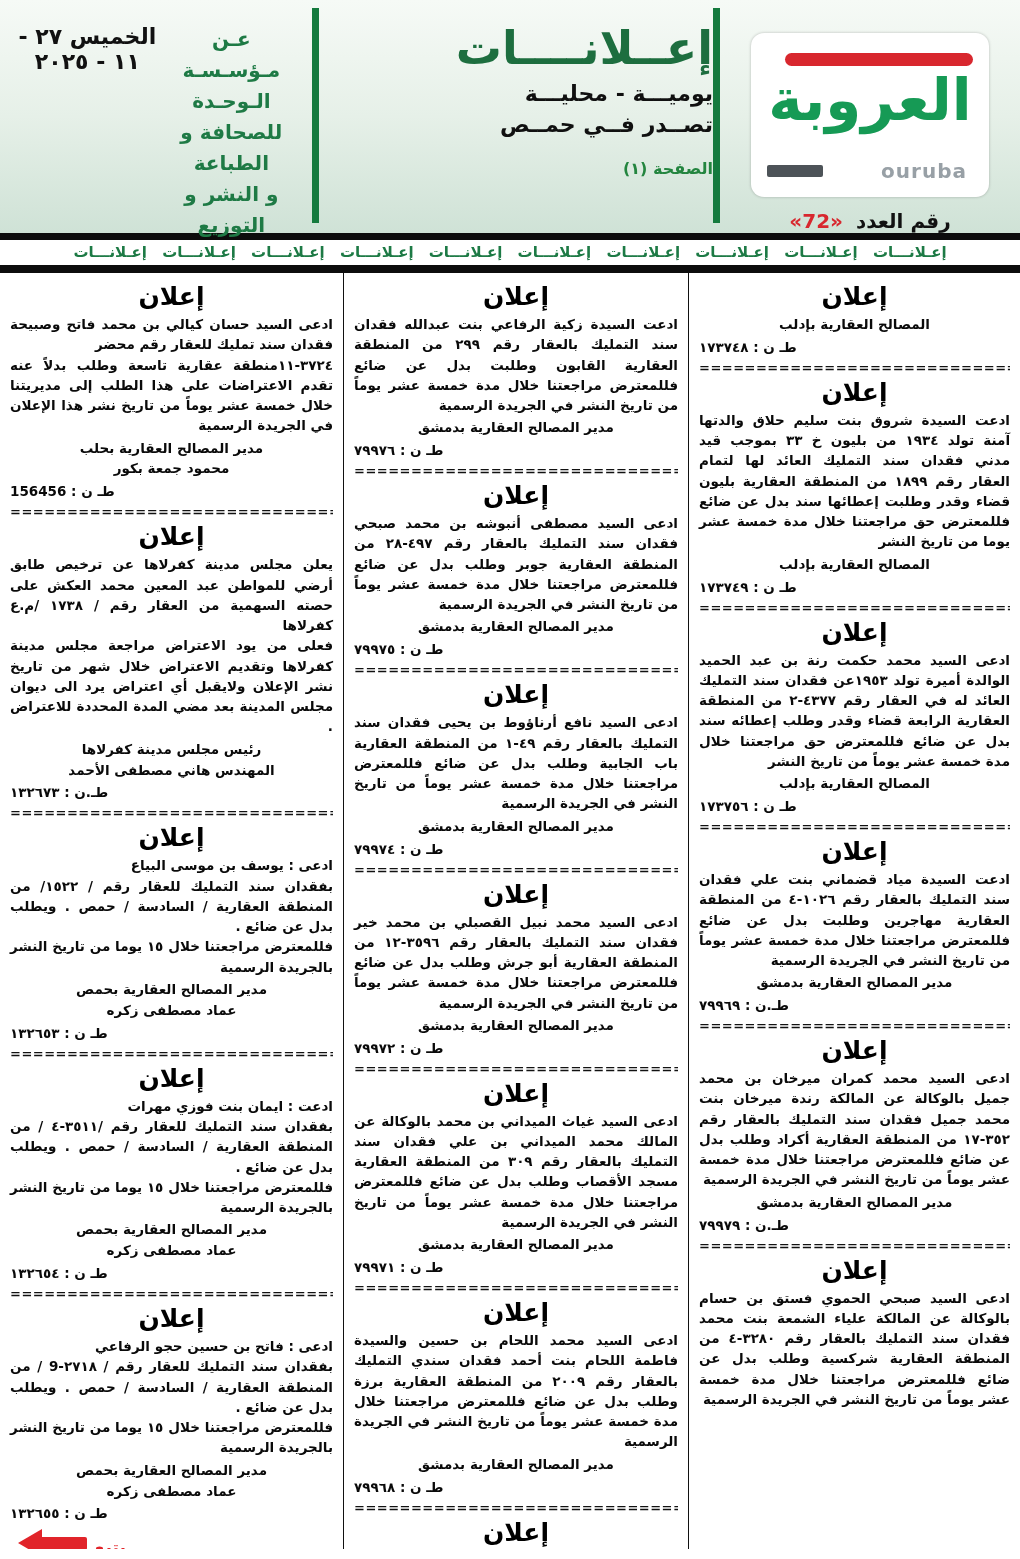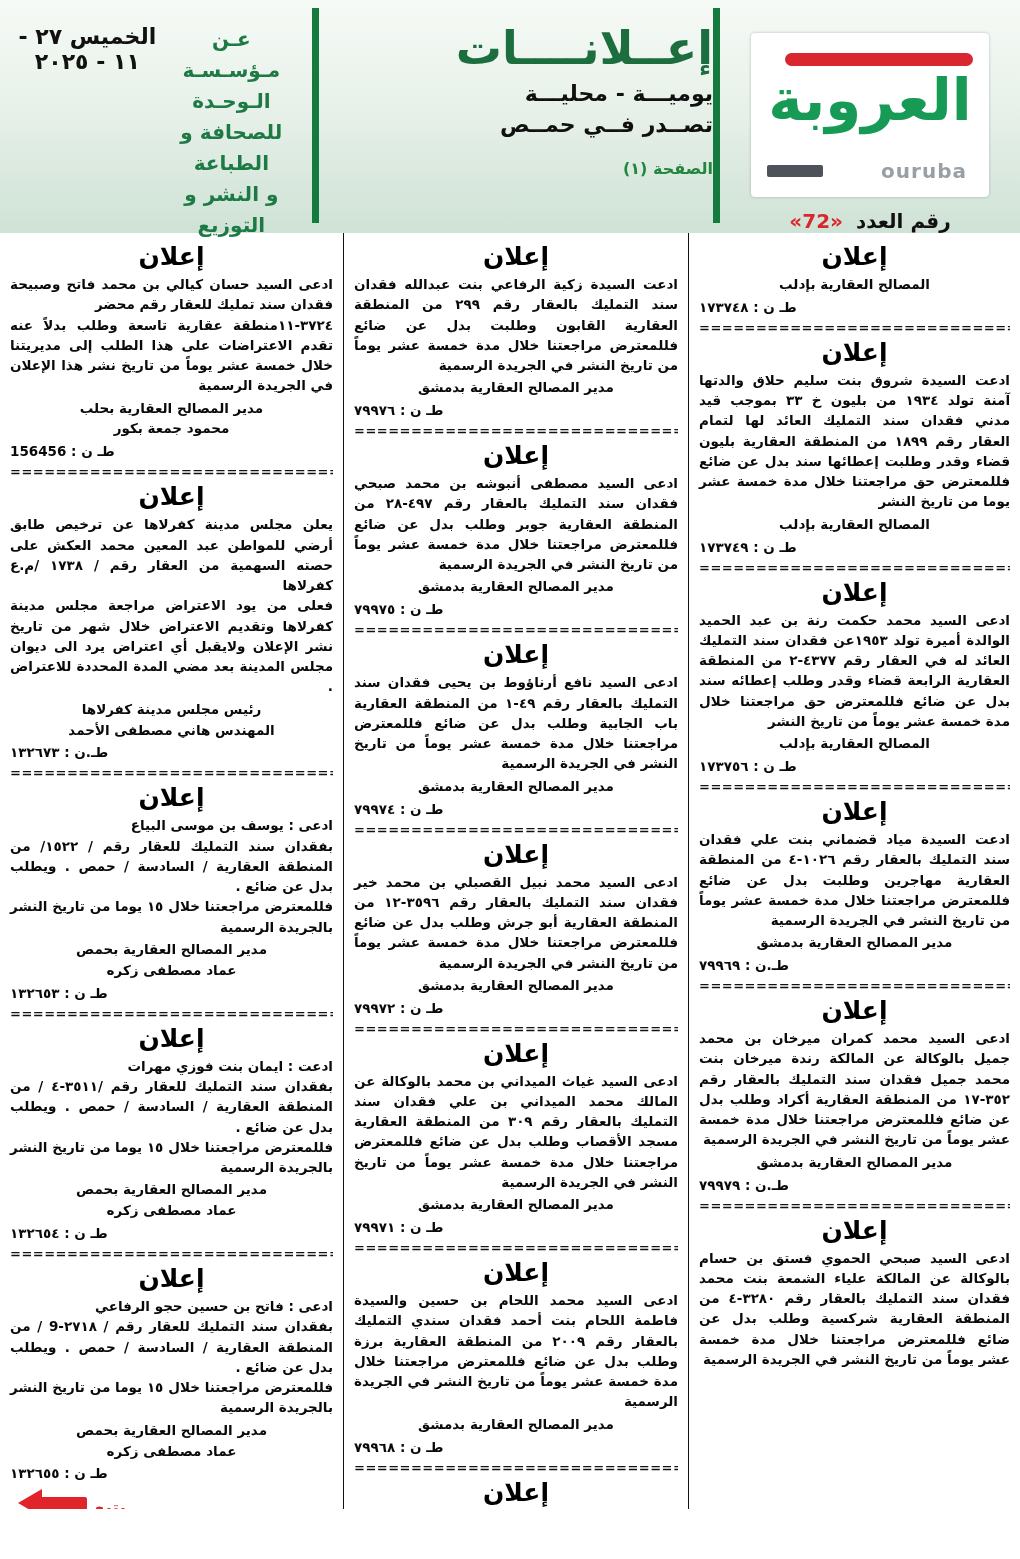--- a/index.html
+++ b/index.html
@@ -7,21 +7,21 @@
     width:1020px;height:1559px;margin:0 auto;position:relative;
     direction:rtl;font-family:"DejaVu Sans",sans-serif;color:#0a0a0a;
     background:#fff;overflow:hidden;
   }
   
   .masthead{
     height:233px;display:flex;
     background:linear-gradient(180deg,#f6faf6 0%,#e6f0e8 50%,#cfe2d6 100%);
   }
   .mast-right{width:300px;display:flex;flex-direction:column;align-items:center;padding-top:33px;}
-  .logo-box{width:238px;height:189px;background:#fff;border-radius:4px;position:relative;box-shadow:0 0 3px rgba(0,0,0,.25);}
+  .logo-box{width:238px;height:189px;background:#fff;border-radius:13px;position:relative;box-shadow:0 0 3px rgba(0,0,0,.25);}
   .logo-redbar{position:absolute;top:20px;right:16px;left:34px;height:13px;background:#d8272e;border-radius:7px;}
   .logo-arabic{position:absolute;top:36px;right:6px;left:6px;text-align:center;font-size:58px;font-weight:bold;color:#169a55;line-height:1.1;}
   .logo-graybar{position:absolute;left:16px;bottom:20px;width:56px;height:12px;background:#4d5358;border-radius:2px;}
   .logo-latin{position:absolute;right:22px;bottom:14px;direction:ltr;color:#98a0a6;font-size:20px;font-weight:bold;letter-spacing:1px;}
   .issue-line{margin-top:12px;font-size:20px;font-weight:bold;color:#111;white-space:nowrap;}
   .issue-number{color:#d8272e;padding-right:6px;}
   .mast-vbar{width:7px;background:#157a3e;margin:8px 0 10px;}
   .mast-center{flex:1;padding-top:20px;}
   .mast-title{margin:0;font-size:46px;font-weight:bold;color:#1d6e3f;line-height:1.25;}
   .mast-sub{font-size:22px;font-weight:bold;color:#101010;line-height:1.45;}
@@ -85,20 +85,21 @@
     <div class="mast-vbar"></div>
 
     <section class="mast-left">
       <div class="mast-org">عـن مـؤسـسـة الـوحـدة
 للصحافة  و  الطباعة
 و النشر و التوزيع</div>
       <div class="mast-date">الخميس ٢٧ - ١١ - ٢٠٢٥</div>
     </section>
   </header>
 
+  <div class="ticker">إعـلانـــات إعـلانـــات إعـلانـــات إعـلانـــات إعـلانـــات إعـلانـــات إعـلانـــات إعـلانـــات إعـلانـــات إعـلانـــات</div>
 
   <main class="cols">
     <section class="col col-right ann-list">
         <article class="ann">
     <h2 class="ann-title">إعلان</h2>
     <div class="ann-sign">المصالح العقارية بإدلب</div>
     <div class="ann-ref">طـ ن : ١٧٣٧٤٨</div>
     <div class="ann-sep">============================================================</div>
   </article>
         <article class="ann">

